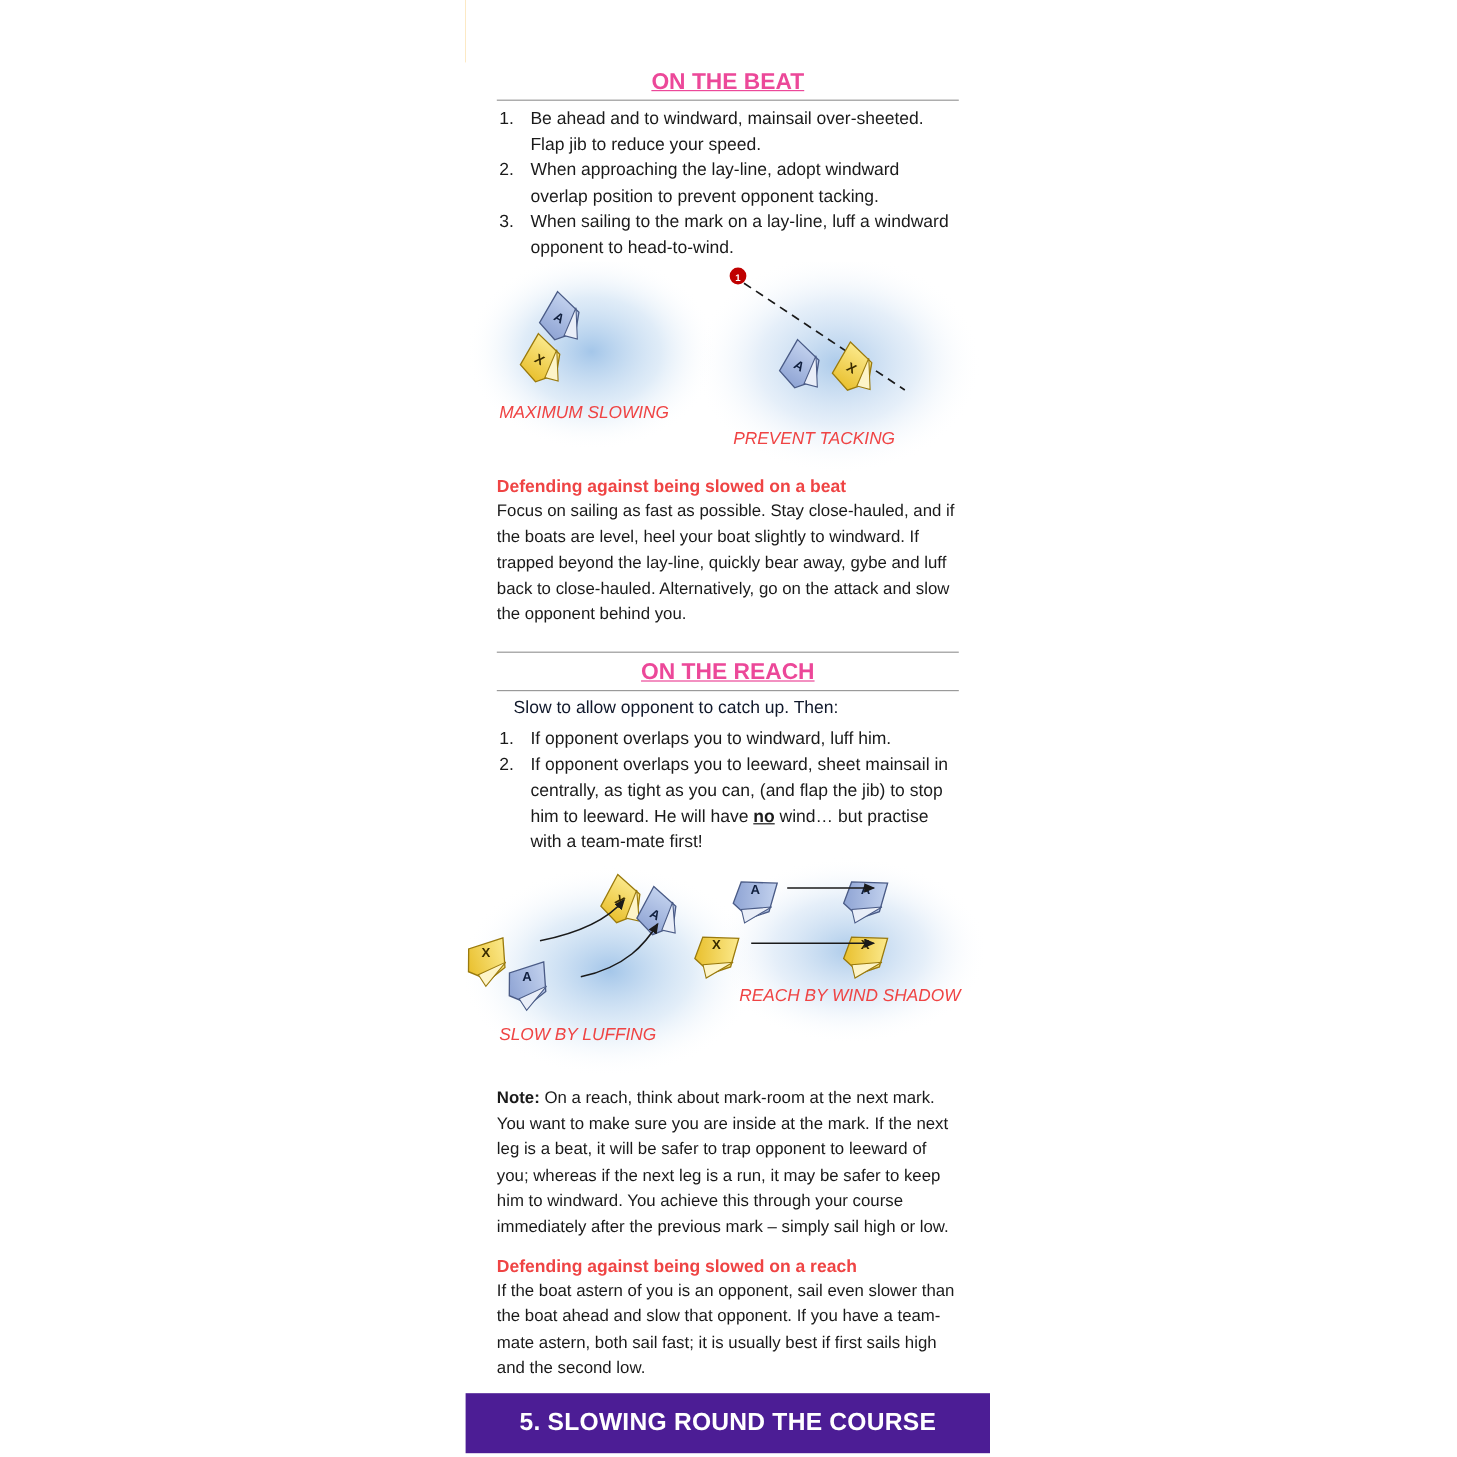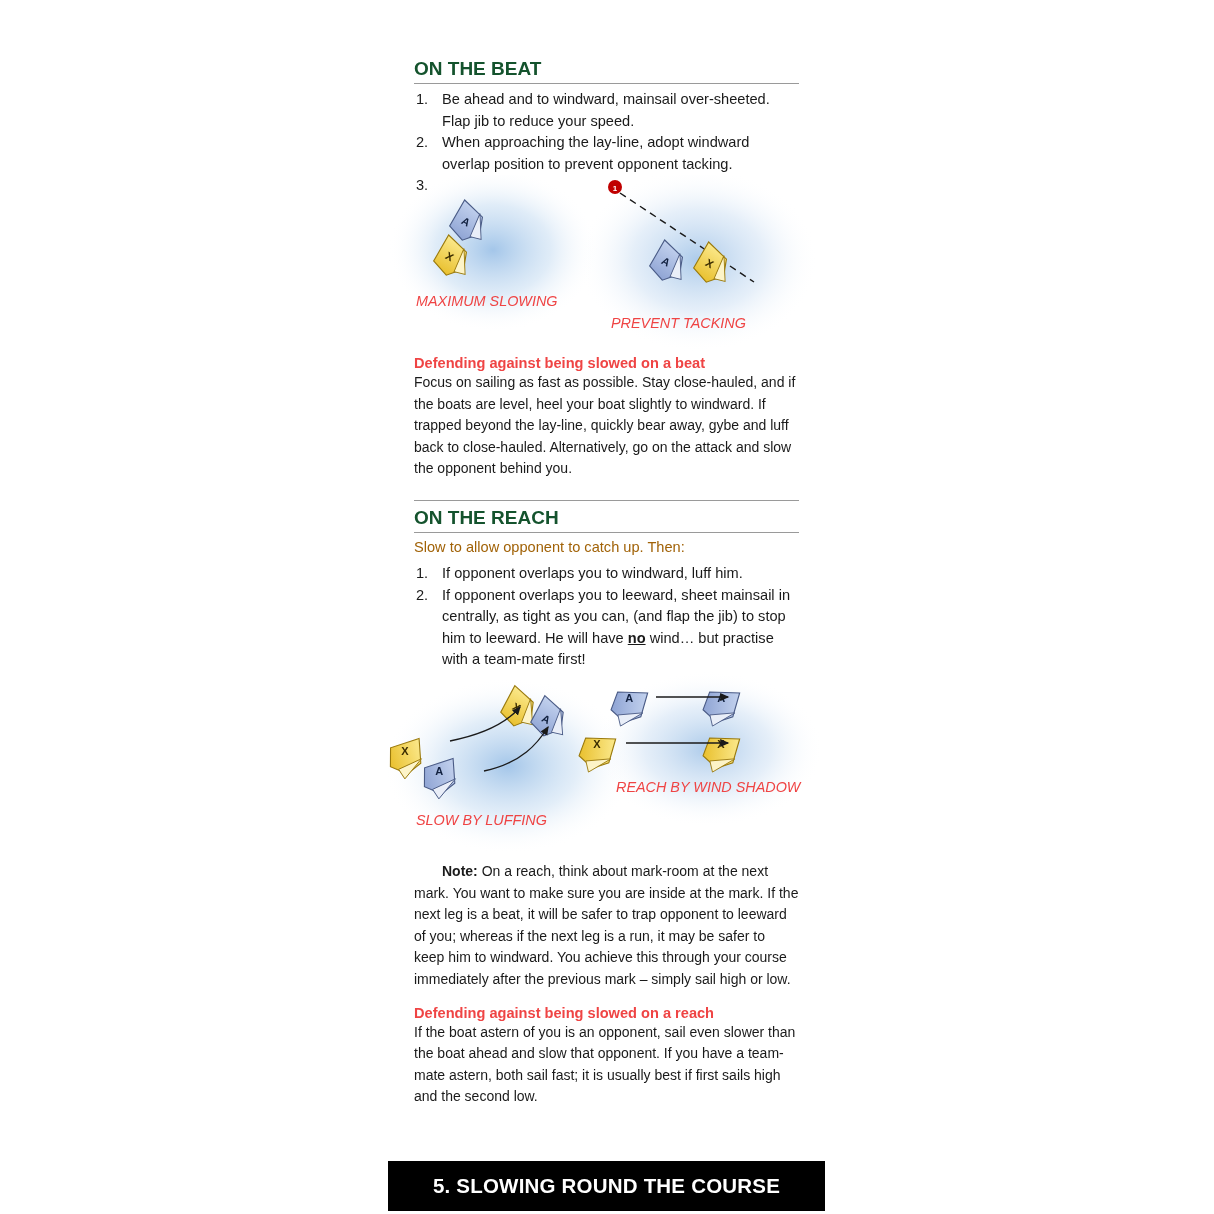--- a/index.html
+++ b/index.html
@@ -1,33 +1,33 @@
 <!DOCTYPE html>
 <html><head>
 <meta charset="utf-8">
 <style>
   html,body{margin:0;padding:0;background:#ffffff;}
   body{width:1214px;height:1214px;font-family:"Liberation Sans",sans-serif;-webkit-font-smoothing:antialiased;}
   .page{position:relative;width:1214px;height:1214px;overflow:hidden;background:#fff;}
   .column{position:absolute;left:388px;top:0;width:437px;height:1214px;background:#fff;}
   .top-bar{position:absolute;left:388px;top:0;width:437px;height:52px;background:#f6a60f;}
-  .bottom-bar{position:absolute;left:388px;top:1161px;width:437px;height:50px;background:#000000;display:flex;align-items:center;justify-content:center;}
+  .bottom-bar{position:absolute;left:388px;top:1161px;width:437px;height:50px;background:#4c1d95;display:flex;align-items:center;justify-content:center;}
   .bottom-bar .bt{color:#ffffff;font-size:20.5px;font-weight:bold;letter-spacing:.2px;}
   .content{position:absolute;left:388px;top:52px;width:437px;}
-  .sec-head{position:relative;font-size:19px;font-weight:bold;color:#14532d;padding:6px 0 3px 0;margin:0 26px 0 26px;border-top:1px solid #9a9a9a;border-bottom:1px solid #9a9a9a;}
+  .sec-head{position:relative;text-align:center;font-size:19px;font-weight:bold;color:#ec4899;padding:6px 0 3px 0;margin:0 26px 0 26px;border-top:1px solid #9a9a9a;border-bottom:1px solid #9a9a9a;text-decoration:underline;}
   .sec-head.first{border-top:none;}
   .wrap{padding:0 26px;}
   ol.list{margin:5px 0 0 0;padding:0;list-style:none;}
   ol.list li{position:relative;font-size:14.6px;line-height:21.5px;color:#1a1a1a;padding-left:28px;margin-bottom:0px;}
   ol.list li .num{position:absolute;left:2px;top:0;width:20px;text-align:left;}
   p.body{font-size:14px;line-height:21.6px;color:#1a1a1a;margin:0;}
-  p.lead{font-size:14.6px;line-height:21.5px;color:#a16207;margin:4px 0 1px 0;}
+  p.lead{font-size:14.6px;line-height:21.5px;color:#0f172a;margin:4px 0 1px 14px;}
   .bold-head{font-size:14.6px;font-weight:bold;color:#ef4444;margin:0 0 1px 0;}
   .u{ text-decoration:underline;font-weight:bold;}
-  b{font-weight:bold;margin-left:28px;}
+  b{font-weight:bold;}
   
   .diagram{position:relative;width:437px;}
   .cap{position:absolute;font-style:italic;font-size:14.4px;color:#ef4444;white-space:nowrap;}
   svg{display:block;}
   .spacer14{height:14px;}
   .spacer20{height:20px;}
 </style>
 </head>
 <body>
 
@@ -37,21 +37,21 @@
   <div class="column"></div>
 
   <div class="content">
 
     <div class="sec-head first">ON THE BEAT</div>
 
     <div class="wrap">
       <ol class="list">
         <li><span class="num">1.</span><span>Be ahead and to windward, mainsail over-sheeted. Flap jib to reduce your speed.</span></li>
         <li><span class="num">2.</span><span>When approaching the lay-line, adopt windward overlap position to prevent opponent tacking.</span></li>
-        <li><span class="num">3.</span></li>
+        <li><span class="num">3.</span><span>When sailing to the mark on a lay-line, luff a windward opponent to head-to-wind.</span></li>
       </ol>
     </div>
 
     <div class="diagram" style="height:180px;">
       <svg width="437" height="180" viewBox="0 0 437 180">
         <defs>
           <radialGradient id="g1" cx="50%" cy="50%" r="50%">
             <stop offset="0%" stop-color="#9fc3e8" stop-opacity="0.95"></stop>
             <stop offset="55%" stop-color="#cfe2f4" stop-opacity="0.65"></stop>
             <stop offset="100%" stop-color="#ffffff" stop-opacity="0"></stop>

